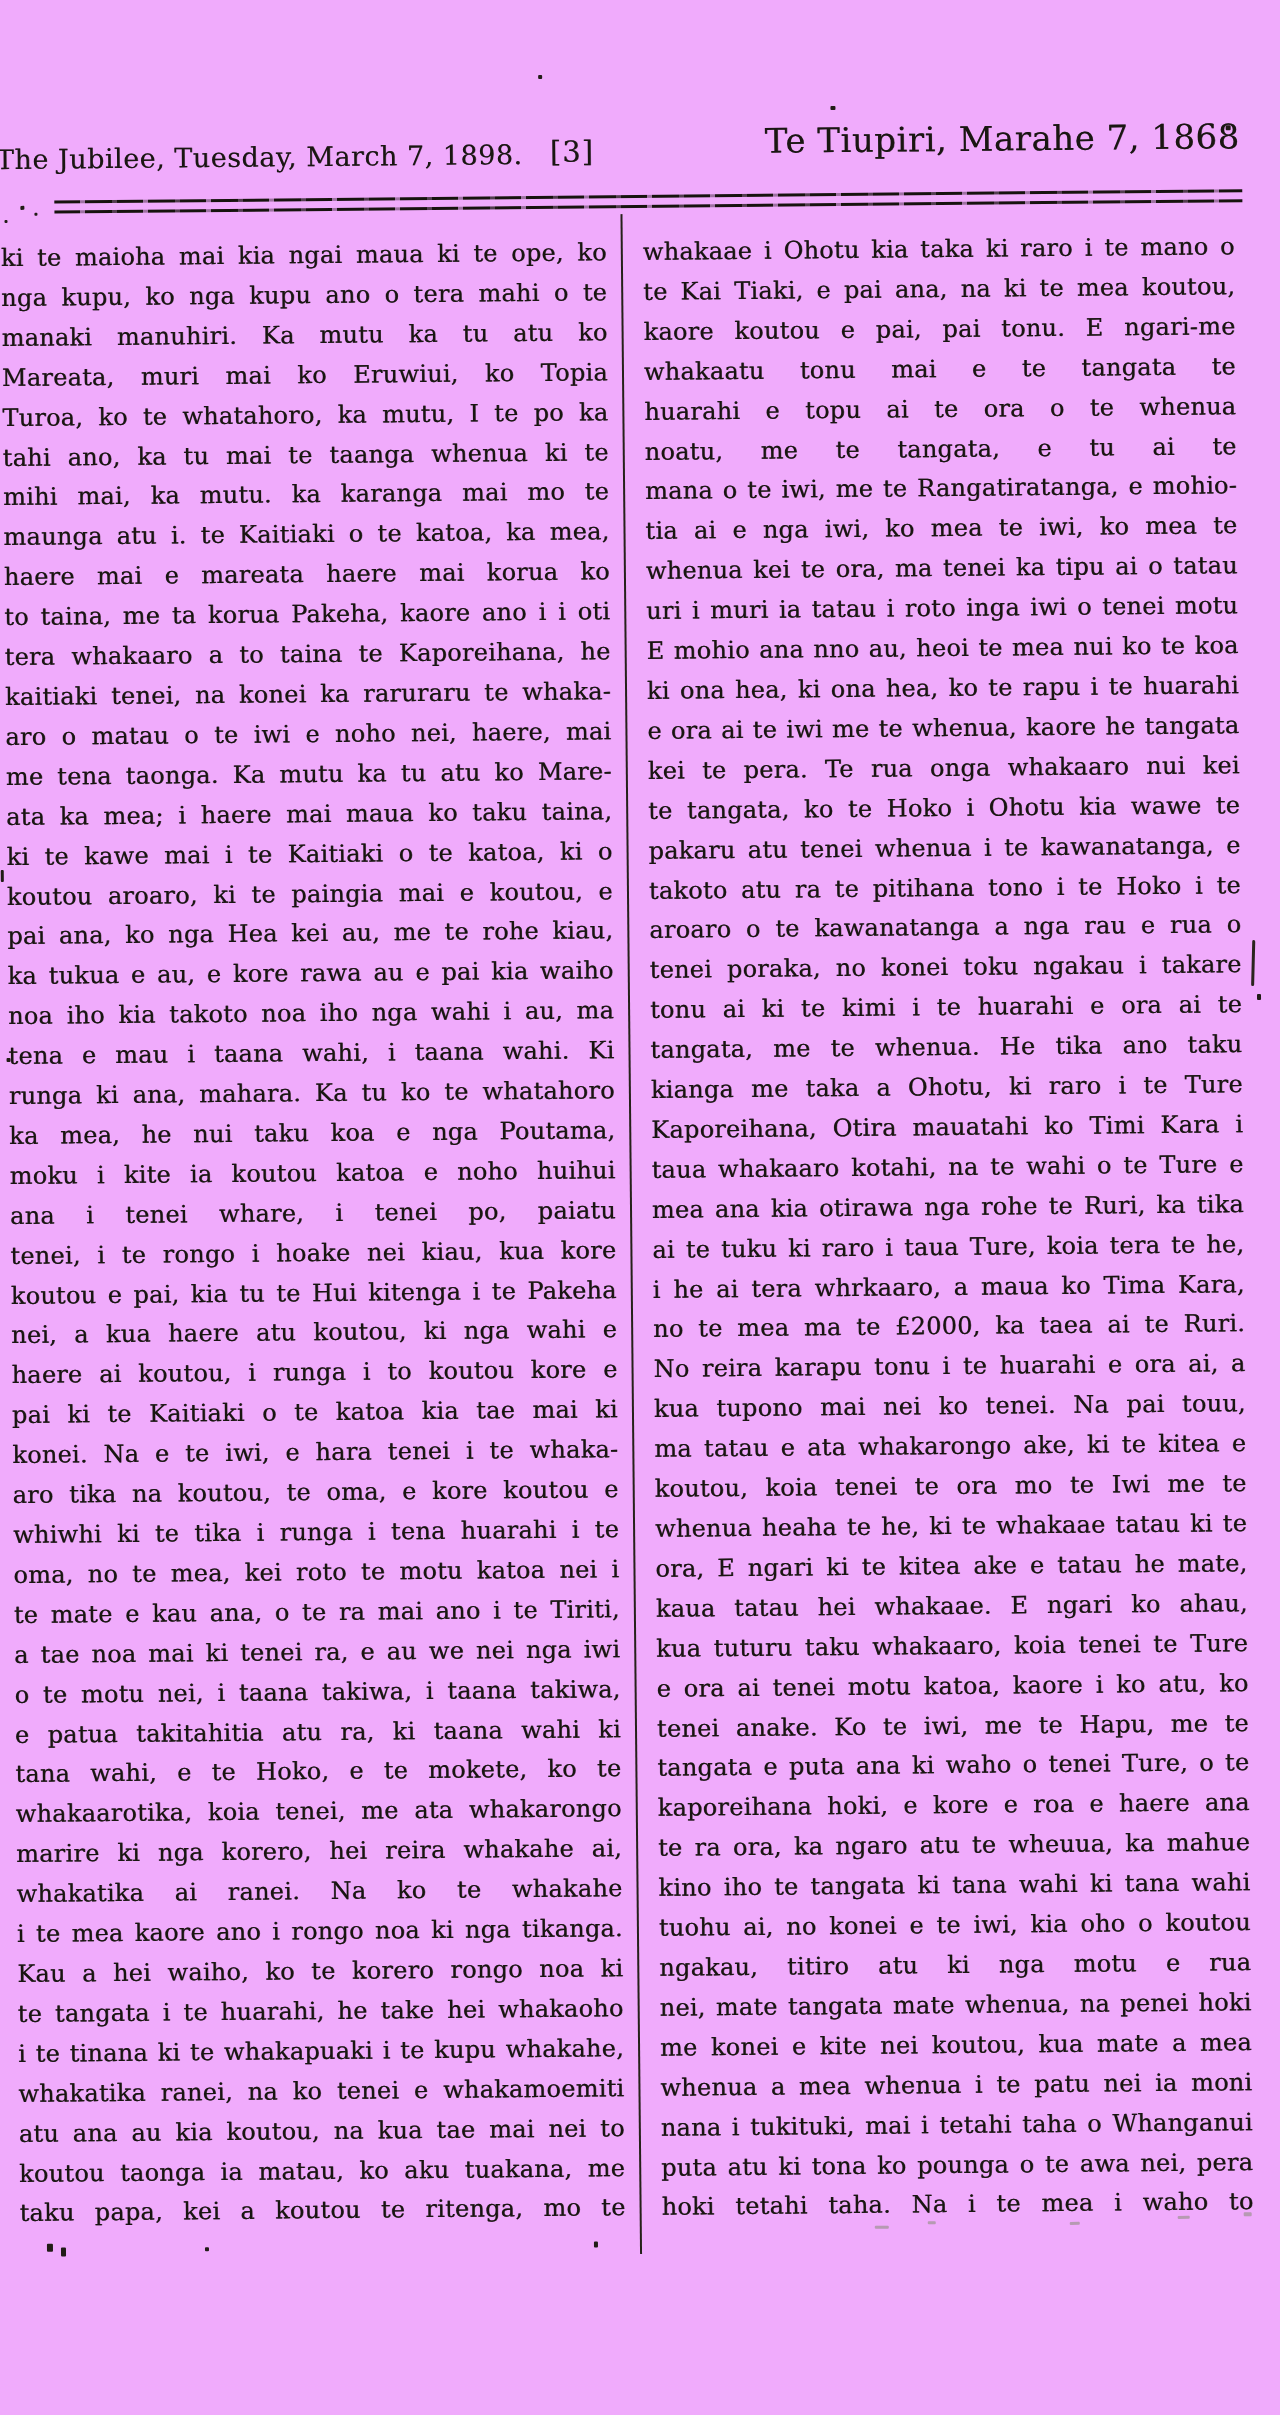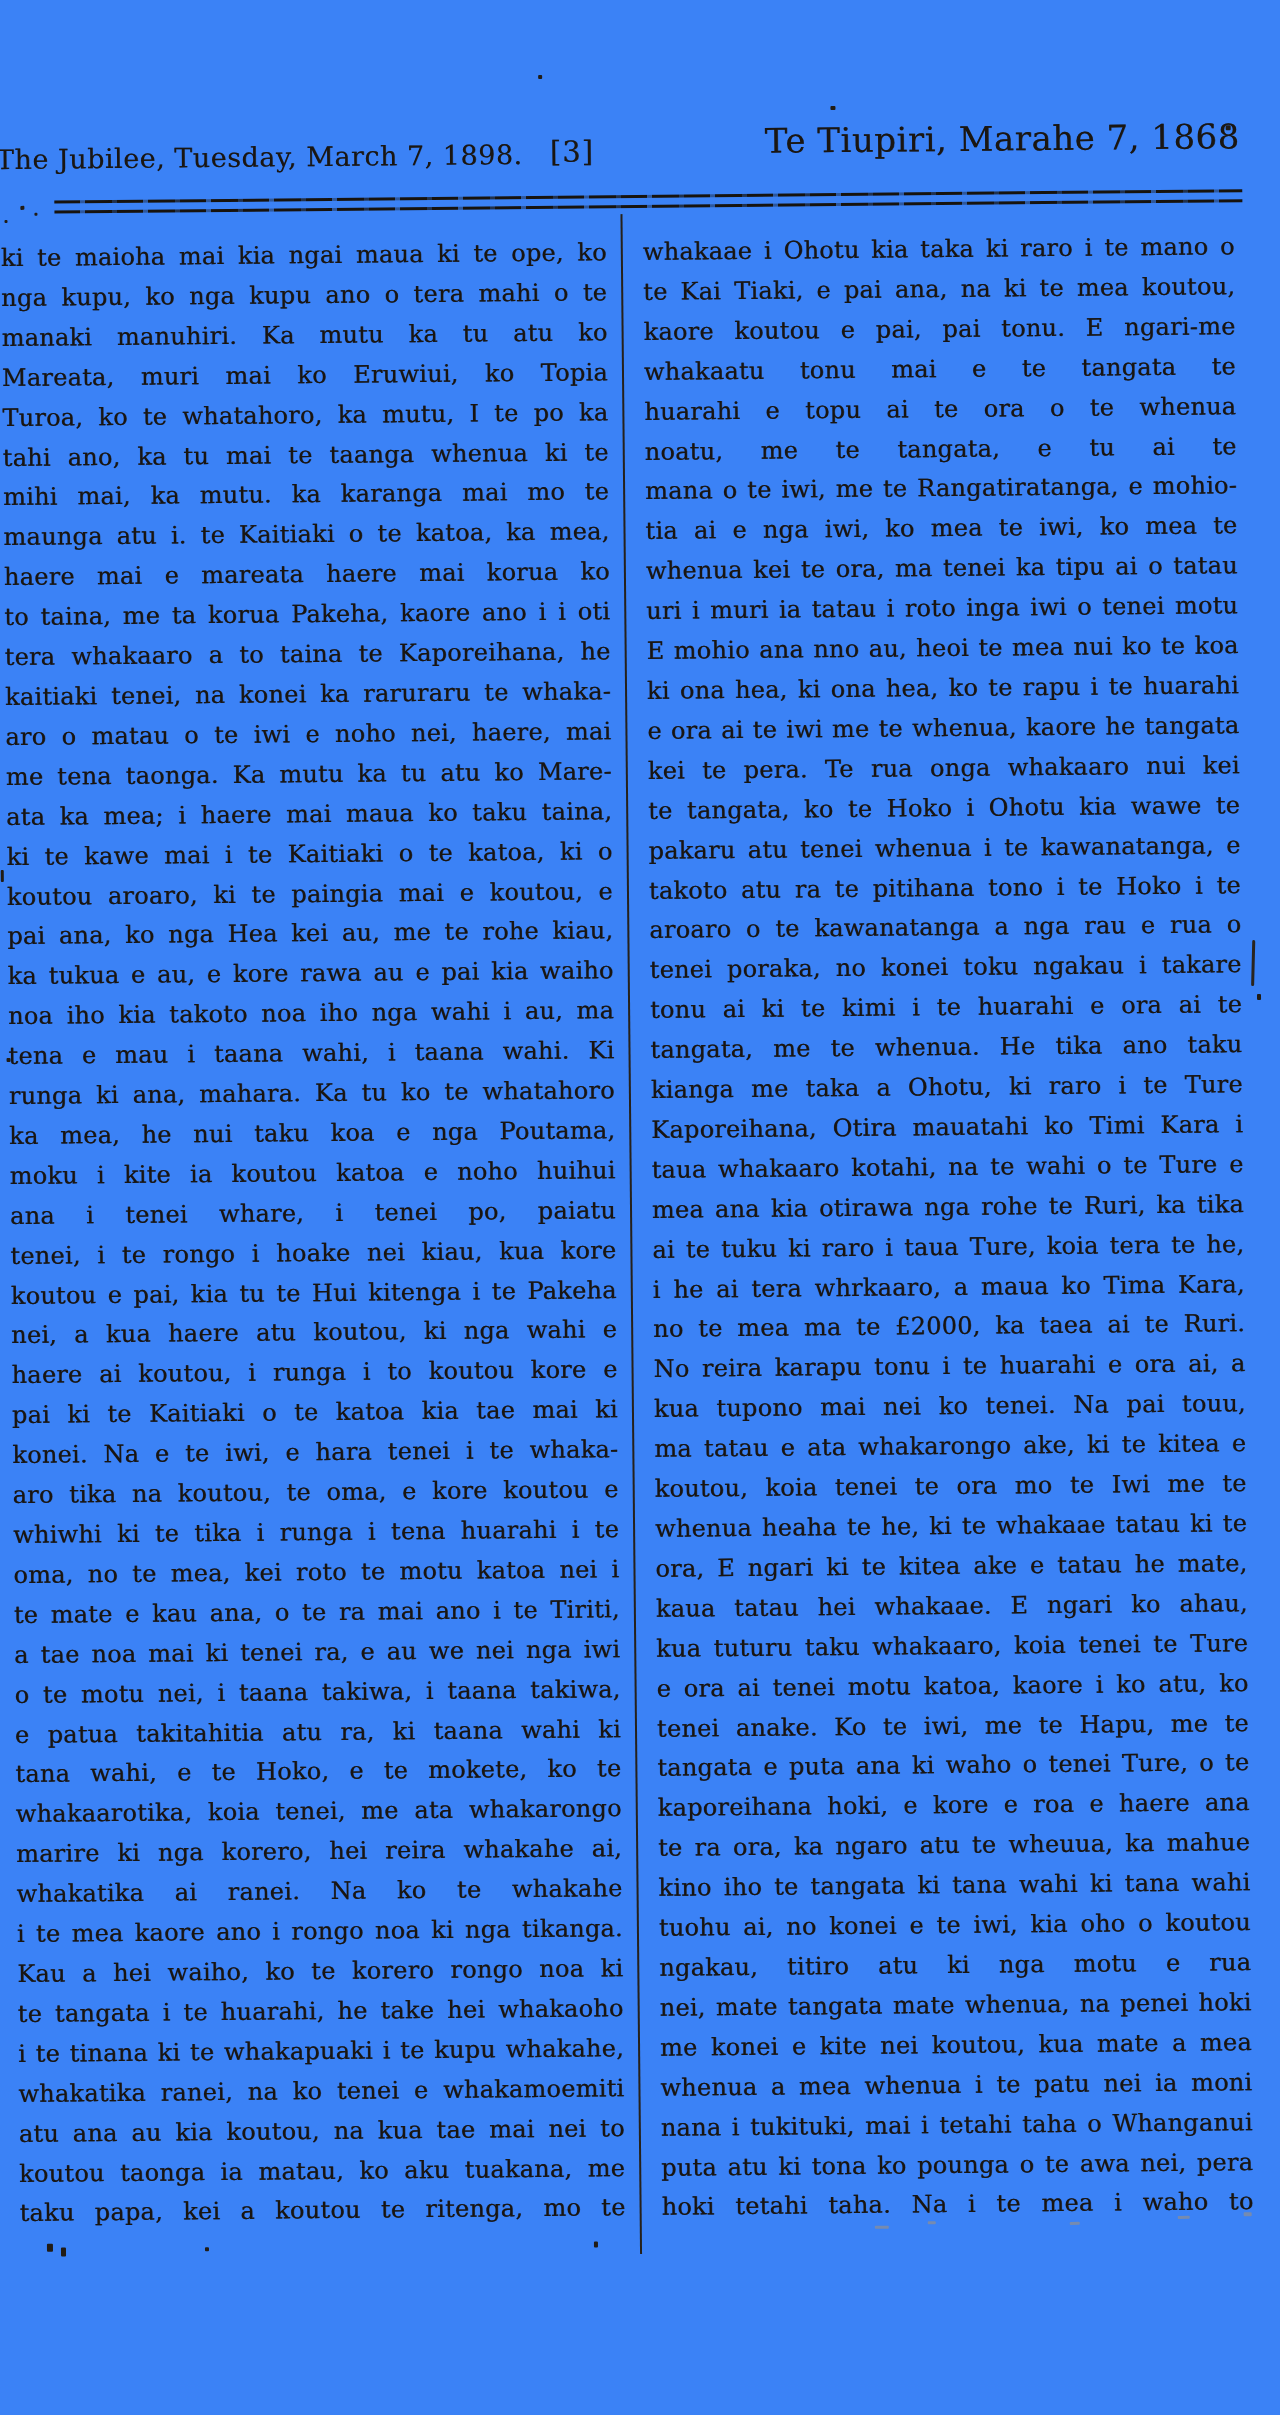--- a/index.html
+++ b/index.html
@@ -3,21 +3,21 @@
 <meta charset="utf-8">
 <style>
   html, body { margin: 0; padding: 0; }
   body {
     width: 1280px; height: 2415px;
     background: #fdfdfb;
     font-family: "DejaVu Serif", "Liberation Serif", serif;
     color: #1a1612;
     overflow: hidden;
   }
-  .page { position: relative; width: 1280px; height: 2415px; background: #3b82f6; overflow: hidden; }
+  .page { position: relative; width: 1280px; height: 2415px; background: #f0abfc; overflow: hidden; }
   .content {
     position: absolute; inset: 0;
     transform: rotate(-0.55deg);
     transform-origin: 640px 1207px;
   }
   .mast-left {
     position: absolute; left: 6px; top: 138px;
     font-size: 27px; letter-spacing: 0.5px; white-space: nowrap;
     text-shadow: 0.4px 0 0 rgba(26,22,18,.55);
   }

